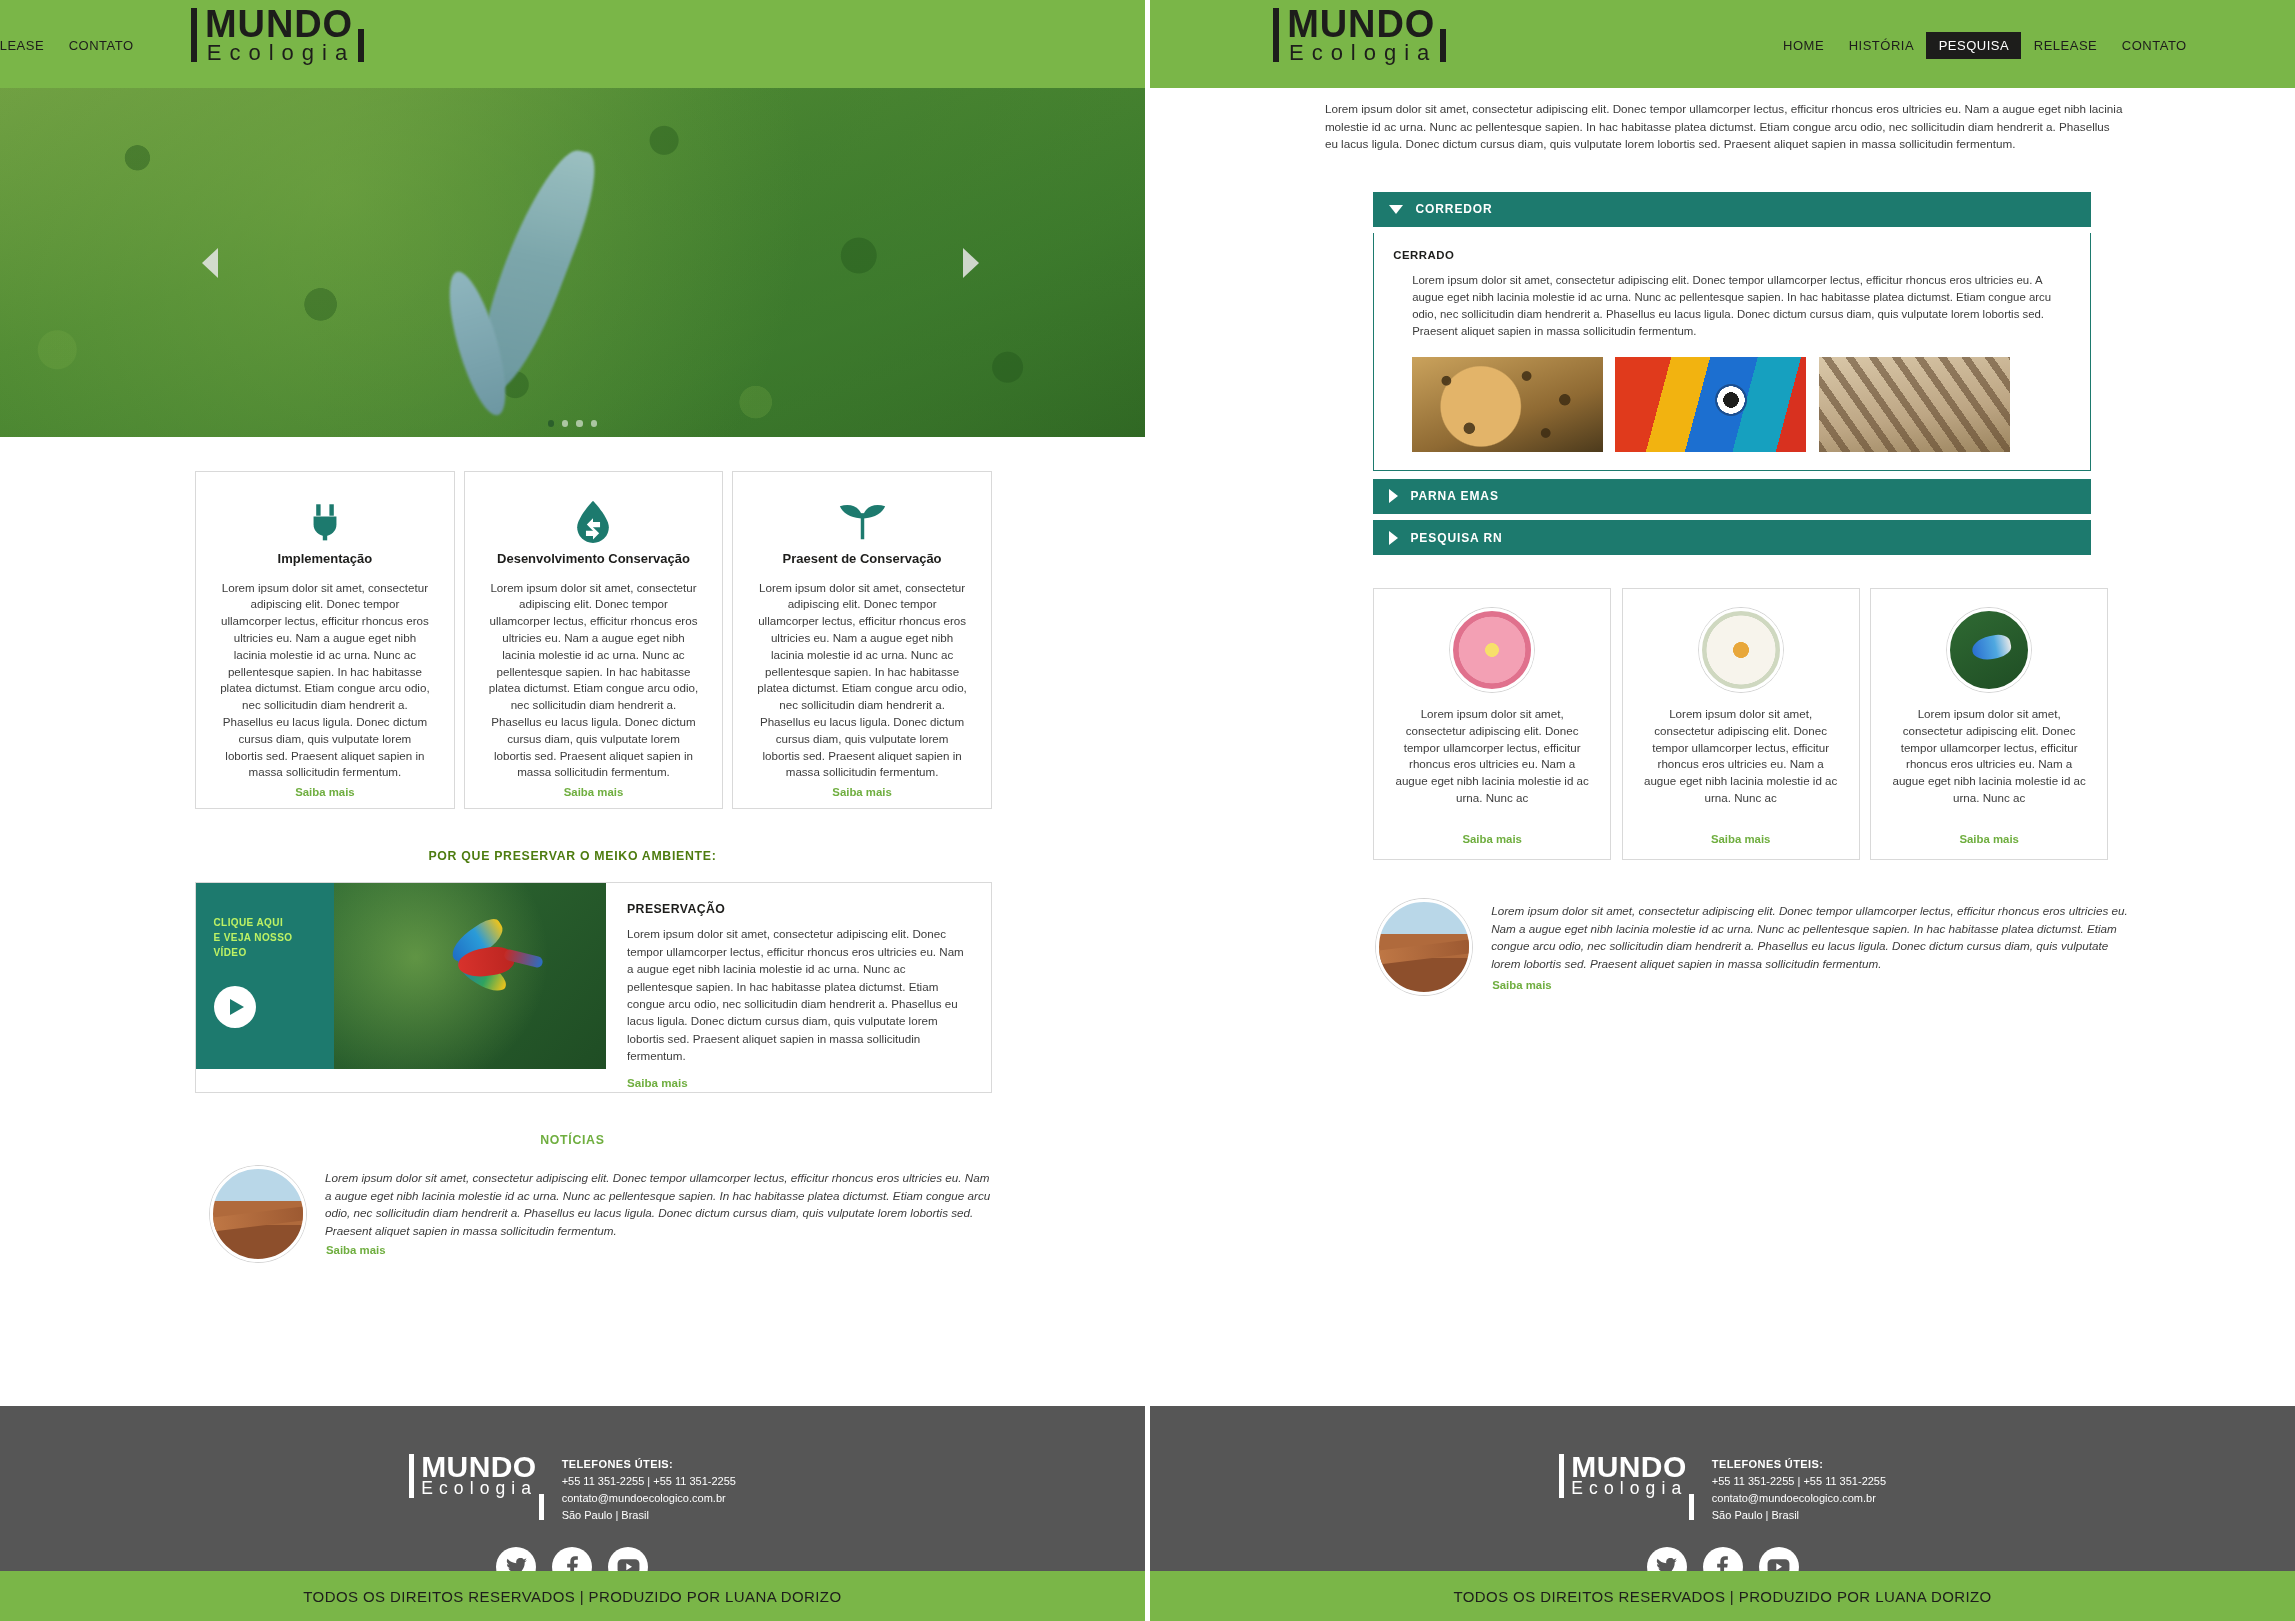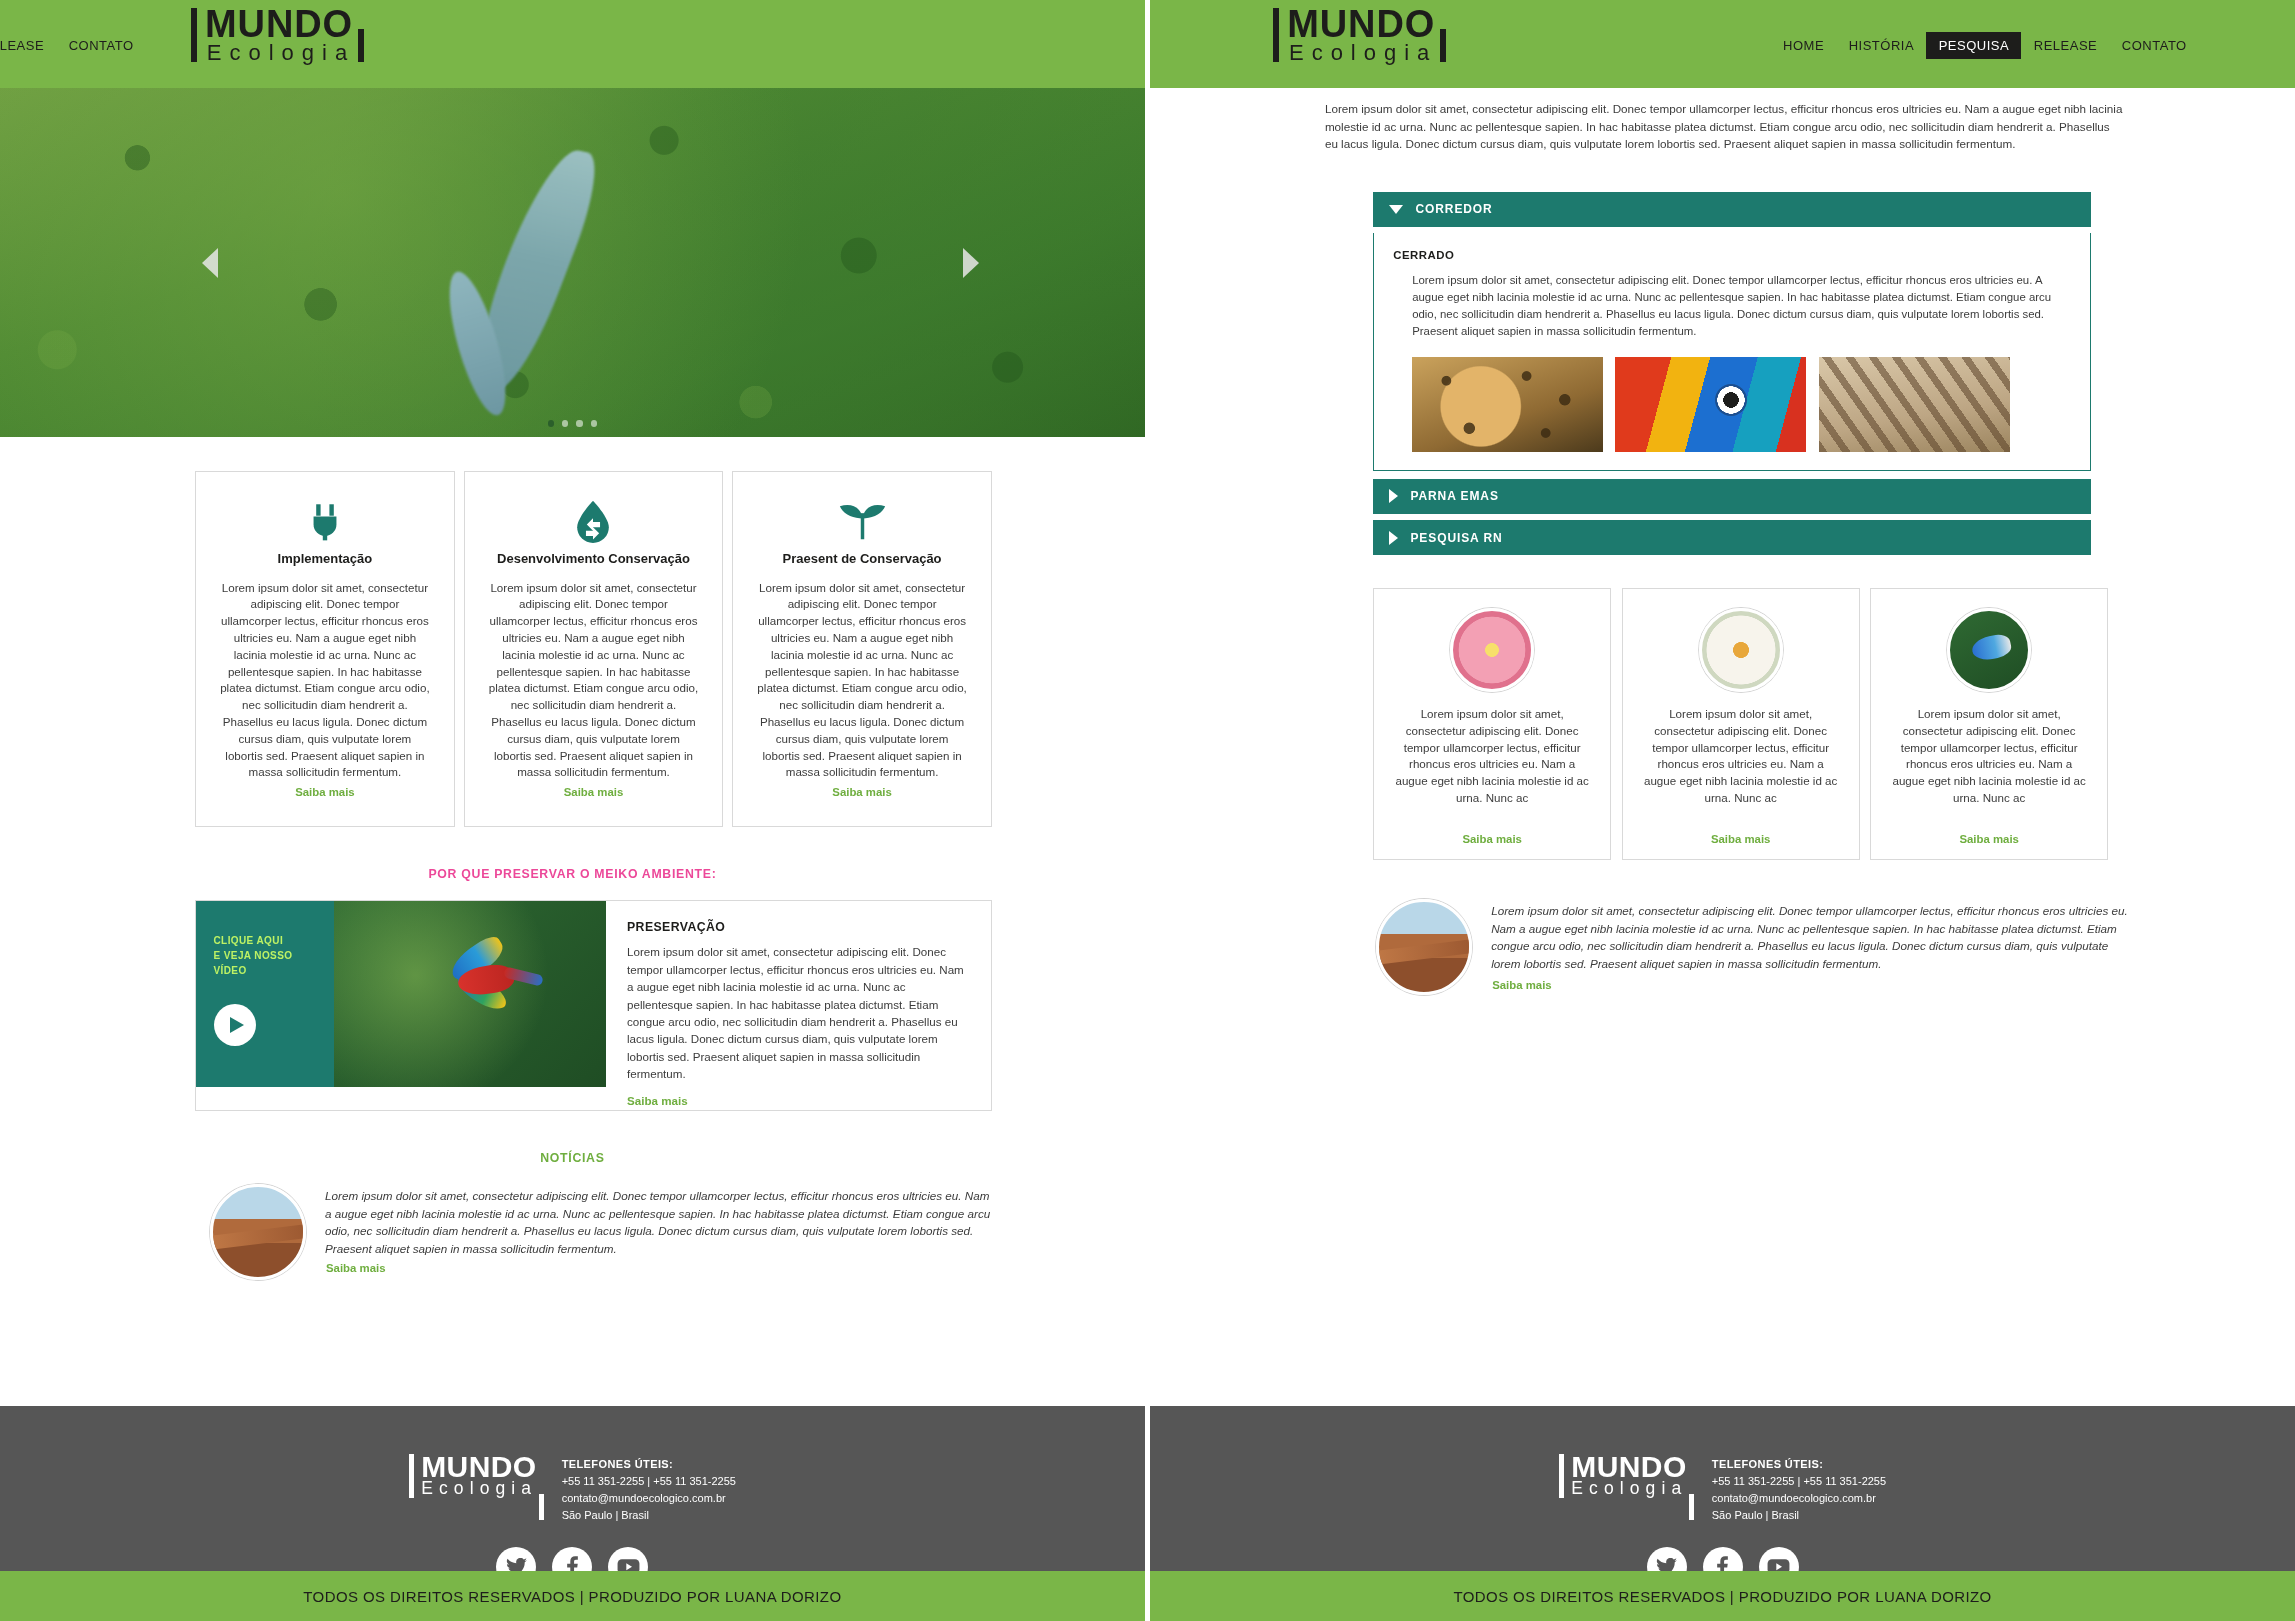--- a/index.html
+++ b/index.html
@@ -140,21 +140,21 @@
   
   .cards-row {
     display: flex; gap: 8.8px;
     margin: 34px 0 0 195px;
     width: 797px;
   }
   .card {
     width: 260px;
     border: 0.9px solid #d9d9d9;
     background: #fff;
-    padding: 23px 23px 28px 23px;
+    padding: 23px 23px 10px 23px;
     text-align: center;
   }
   .card-icon { height: 51px; display: flex; align-items: center; justify-content: center; }
   .card-icon svg { display: block; }
   .card-title {
     font-size: 13px; font-weight: bold; color: #1d1d1b;
     margin-top: 5.3px; line-height: 1.3;
   }
   .card-body {
     font-size: 11.6px; color: #3c3c3c; line-height: 1.45;
@@ -162,21 +162,21 @@
   }
   .saiba {
     display: block; text-align: center;
     color: #6fae3f; font-size: 11.4px; font-weight: bold;
     margin-top: 5.3px; cursor: pointer;
   }
 
   
   .sec-title {
     text-align: center; font-size: 12.3px; font-weight: bold;
-    color: #ec4899; letter-spacing: 0.7px; margin-top: 40px;
+    color: #4d7c0f; letter-spacing: 0.7px; margin-top: 40px;
   }
   .sec-title.green { color: #6fae3f; }
 
   
   .video-row {
     display: flex;
     margin: 19px 0 0 195px;
     width: 797px;
     border: 0.9px solid #d9d9d9;
     background: #fff;

